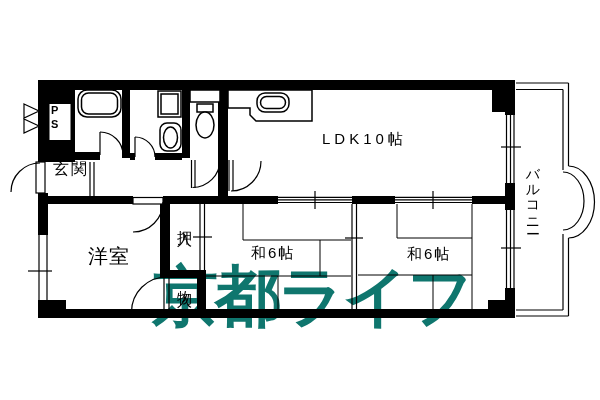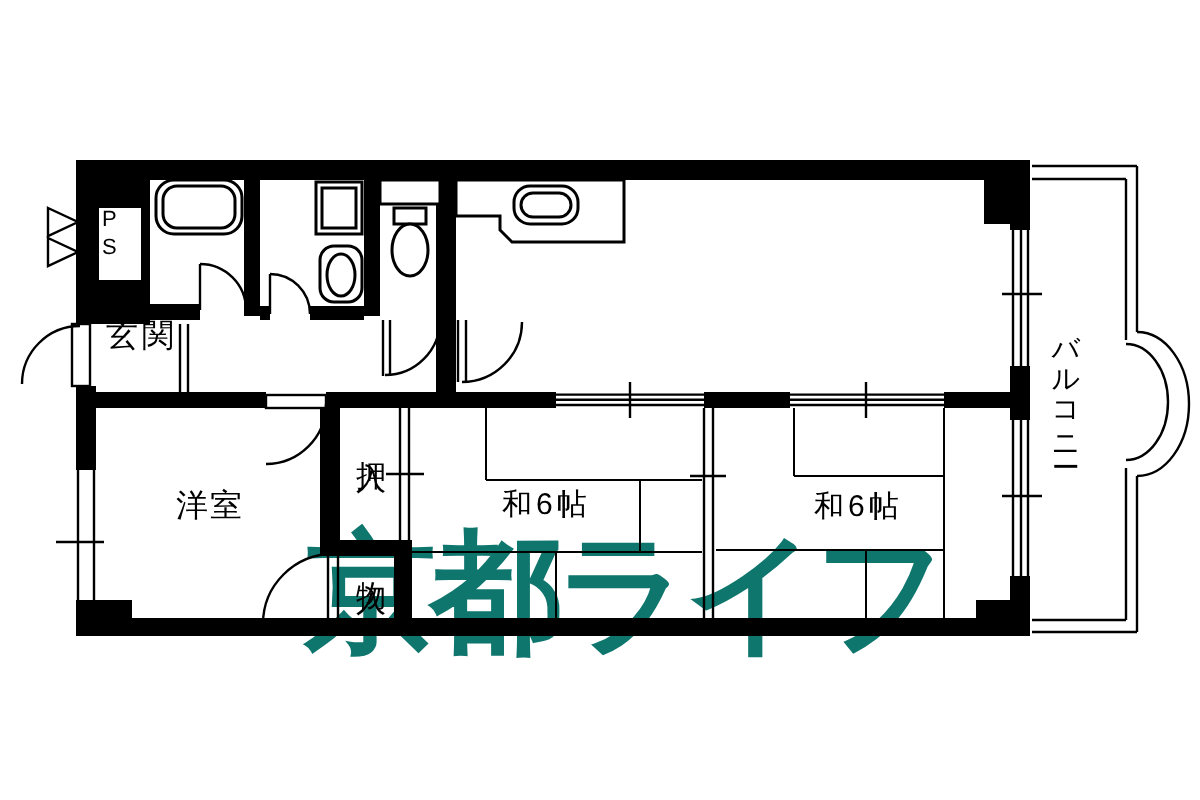--- a/index.html
+++ b/index.html
@@ -8,22 +8,22 @@
     font-family:"Liberation Sans","DejaVu Sans",sans-serif;
   }
   #stage svg{position:absolute;left:0;top:0;}
   .lbl{
     position:absolute;color:#000;white-space:nowrap;
     font-family:"Liberation Sans","DejaVu Sans",sans-serif;
     line-height:1.1;
   }
   .vert{writing-mode:vertical-rl;text-orientation:upright;white-space:normal;}
   #lbl-genkan{left:53px;top:160px;font-size:16px;letter-spacing:2px;}
-  #lbl-ps{left:51px;top:104px;font-size:11px;width:13px;word-break:break-all;white-space:normal;line-height:1.25;font-weight:normal;}
-  #lbl-yoshitsu{left:88px;top:245px;font-size:16px;letter-spacing:1px;}
+  #lbl-ps{left:51px;top:104px;font-size:11px;width:13px;word-break:break-all;white-space:normal;line-height:1.25;font-weight:bold;}
+  #lbl-yoshitsu{left:88px;top:245px;font-size:20px;letter-spacing:1px;}
   #lbl-ldk{left:322px;top:131px;font-size:15px;letter-spacing:4px;}
   #lbl-oshiire{left:176px;top:218px;font-size:15px;height:42px;letter-spacing:1px;}
   #lbl-monoire{left:176px;top:279px;font-size:15px;height:42px;letter-spacing:1px;}
   #lbl-washitsu1{left:251px;top:245px;font-size:15px;letter-spacing:2px;}
   #lbl-washitsu2{left:407px;top:246px;font-size:15px;letter-spacing:2px;}
   #lbl-balcony{left:525px;top:158px;font-size:14px;height:106px;letter-spacing:1px;}
   #watermark{
     left:152px;top:260px;font-size:66px;font-weight:bold;color:#0f766e;
     letter-spacing:-3px;mix-blend-mode:multiply;z-index:5;
   }
@@ -180,20 +180,21 @@
     <line x1="568.5" y1="238" x2="568.5" y2="316"></line>
     <line x1="563" y1="234" x2="563" y2="310"></line>
     <line x1="516" y1="310" x2="563" y2="310"></line>
     <line x1="516" y1="316" x2="568.5" y2="316"></line>
   </g>
 </svg>
 
   <div class="lbl" id="lbl-genkan">玄関</div>
   <div class="lbl" id="lbl-ps">PS</div>
   <div class="lbl" id="lbl-yoshitsu">洋室</div>
+  <div class="lbl" id="lbl-ldk">LDK10帖</div>
   <div class="lbl vert" id="lbl-oshiire">押入</div>
   <div class="lbl vert" id="lbl-monoire">物入</div>
   <div class="lbl" id="lbl-washitsu1">和6帖</div>
   <div class="lbl" id="lbl-washitsu2">和6帖</div>
   <div class="lbl vert" id="lbl-balcony">バルコニー</div>
 
   <div class="lbl" id="watermark">京都ライフ</div>
 </div>
 
 </body></html>

